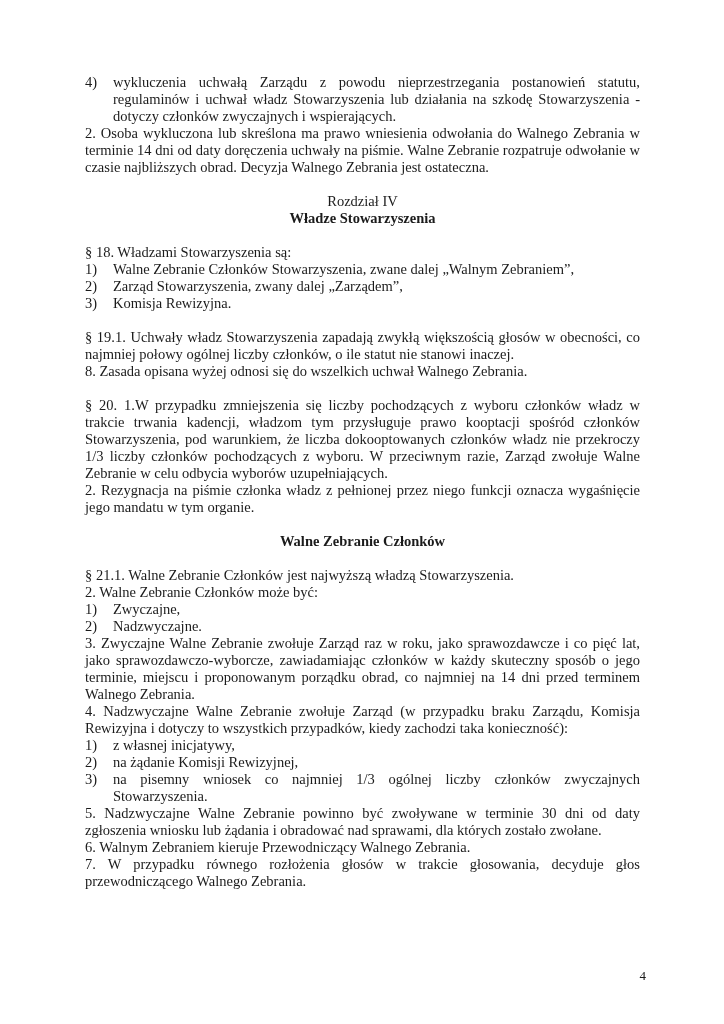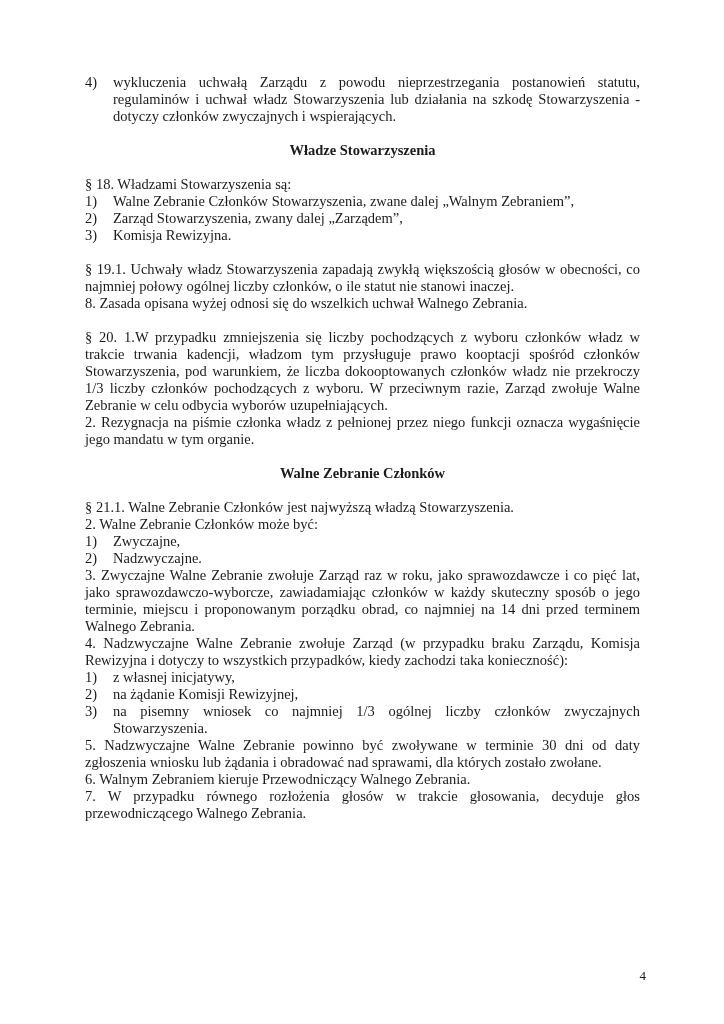--- a/index.html
+++ b/index.html
@@ -52,23 +52,25 @@
 </head>
 <body>
 
 <div class="page" style="background: rgb(255, 255, 255); color: rgb(27, 27, 27);">
   <div class="doc-content">
       <section class="doc-section">
         <div class="list-item">
           <span class="list-marker">4)</span>
           <span class="list-text">wykluczenia uchwałą Zarządu z powodu nieprzestrzegania postanowień statutu, regulaminów i uchwał władz Stowarzyszenia lub działania na szkodę Stowarzyszenia - dotyczy członków zwyczajnych i wspierających.</span>
         </div>
+        <p class="doc-paragraph">2. Osoba wykluczona lub skreślona ma prawo wniesienia odwołania do Walnego Zebrania w terminie 14 dni od daty doręczenia uchwały na piśmie. Walne Zebranie rozpatruje odwołanie w czasie najbliższych obrad. Decyzja Walnego Zebrania jest ostateczna.</p>
       </section>
       <section class="doc-section">
         <div class="section-heading">
+          <div class="heading-line">Rozdział IV</div>
           <div class="heading-line">Władze Stowarzyszenia</div>
         </div>
         <p class="doc-paragraph">§ 18. Władzami Stowarzyszenia są:</p>
         <div class="list-item">
           <span class="list-marker">1)</span>
           <span class="list-text">Walne Zebranie Członków Stowarzyszenia, zwane dalej „Walnym Zebraniem”,</span>
         </div>
         <div class="list-item">
           <span class="list-marker">2)</span>
           <span class="list-text">Zarząd Stowarzyszenia, zwany dalej „Zarządem”,</span>

